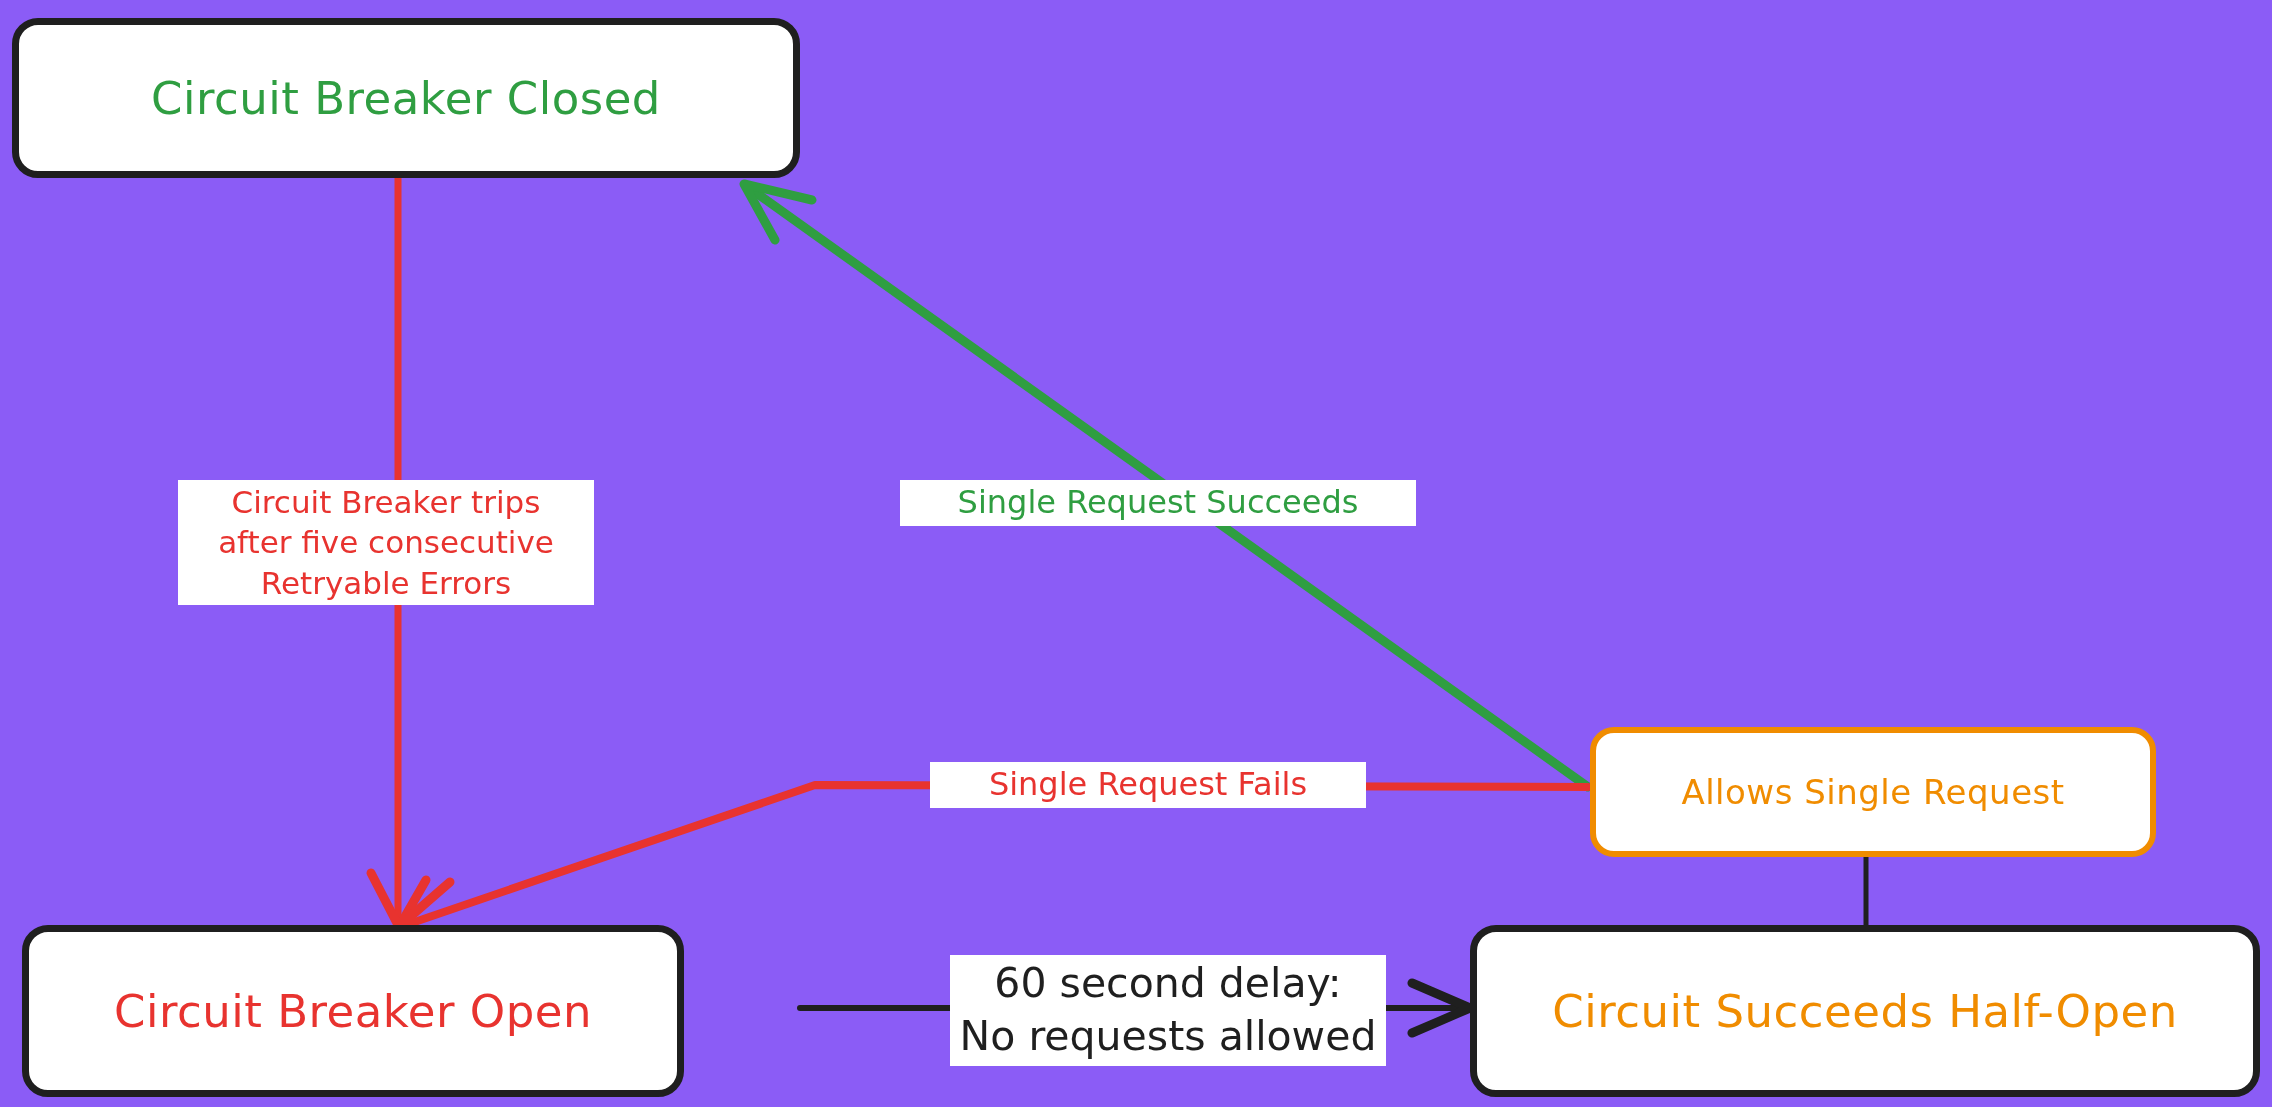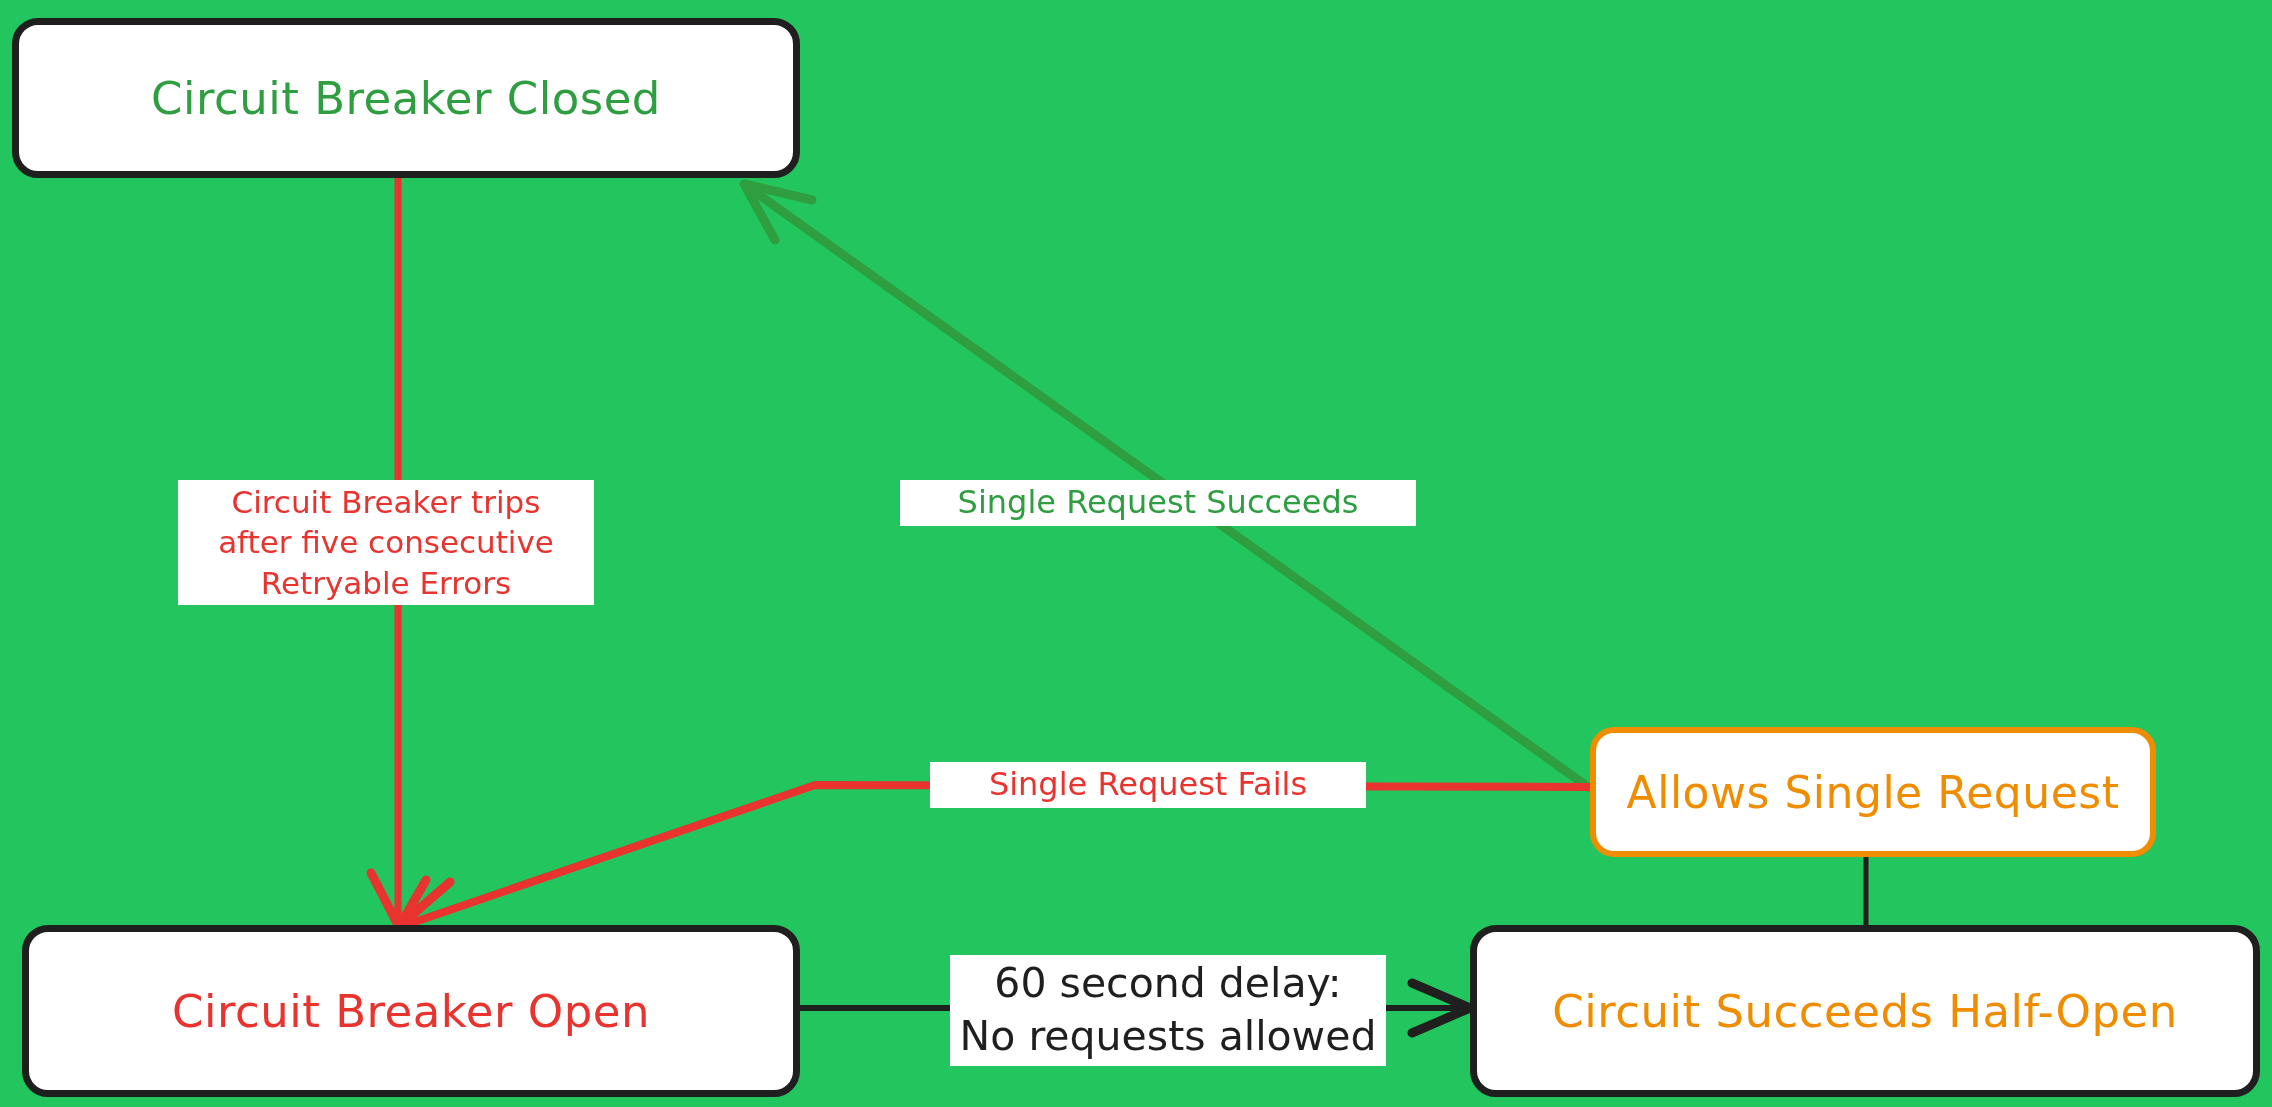--- a/index.html
+++ b/index.html
@@ -7,21 +7,21 @@
     padding: 0;
     background: #ffffff;
   }
   body {
     font-family: "DejaVu Sans", sans-serif;
   }
   #canvas {
     position: relative;
     width: 2272px;
     height: 1107px;
-    background: #22c55e;
+    background: #8b5cf6;
     overflow: hidden;
   }
   #wires {
     position: absolute;
     left: 0;
     top: 0;
     width: 2272px;
     height: 1107px;
     pointer-events: none;
   }
@@ -50,30 +50,30 @@
     letter-spacing: 0.5px;
     white-space: nowrap;
   }
   #node-closed {
     left: 12px; top: 18px; width: 788px; height: 160px;
   }
   #node-closed .node-label {
     color: #2f9e41; font-size: 45px;
   }
   #node-open {
-    left: 22px; top: 925px; width: 778px; height: 172px;
+    left: 22px; top: 925px; width: 662px; height: 172px;
   }
   #node-open .node-label {
     color: #e8332f; font-size: 45px;
   }
   #node-allows {
     left: 1590px; top: 727px; width: 566px; height: 130px;
   }
   #node-allows .node-label {
-    color: #f08c00; font-size: 44px;
+    color: #f08c00; font-size: 34px;
   }
   #node-halfopen {
     left: 1470px; top: 925px; width: 790px; height: 172px;
   }
   #node-halfopen .node-label {
     color: #f08c00; font-size: 45px;
   }
   .edge-label {
     position: absolute;
     font-family: "DejaVu Sans", sans-serif;

